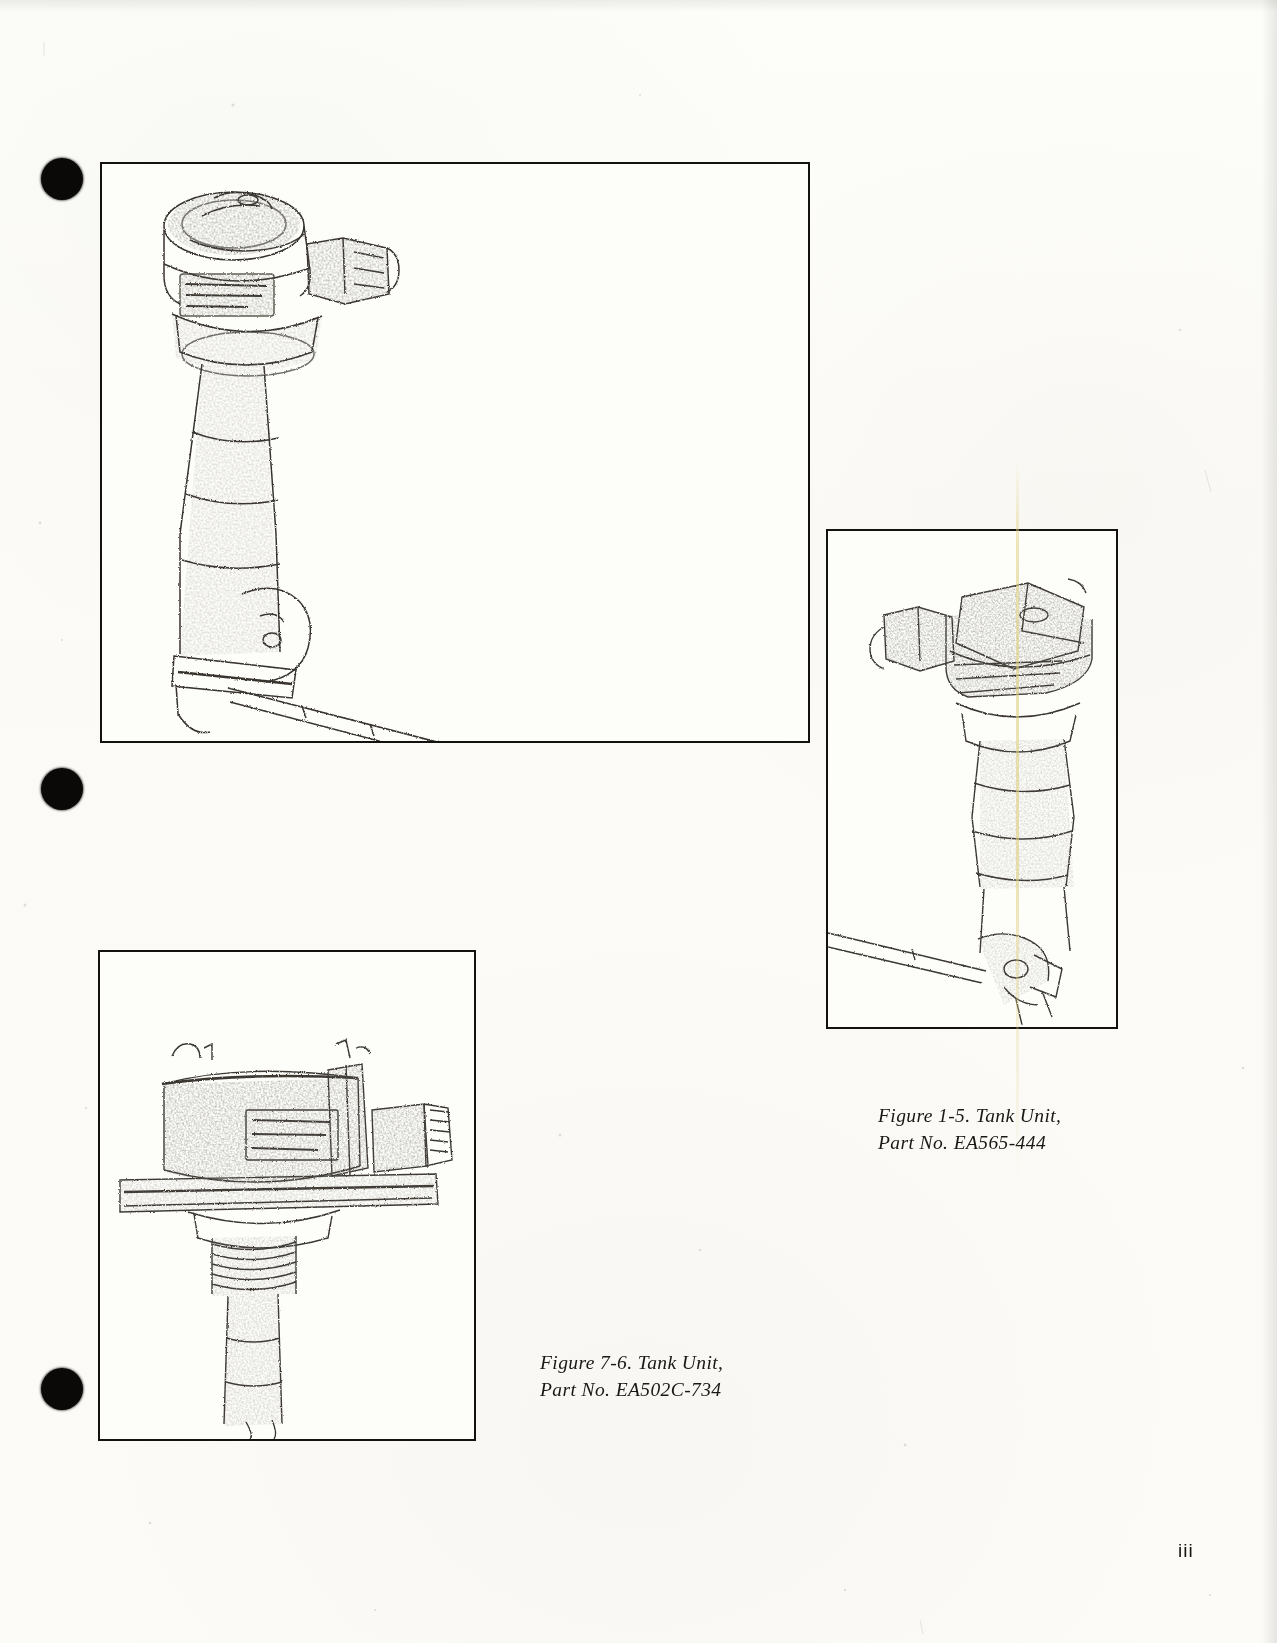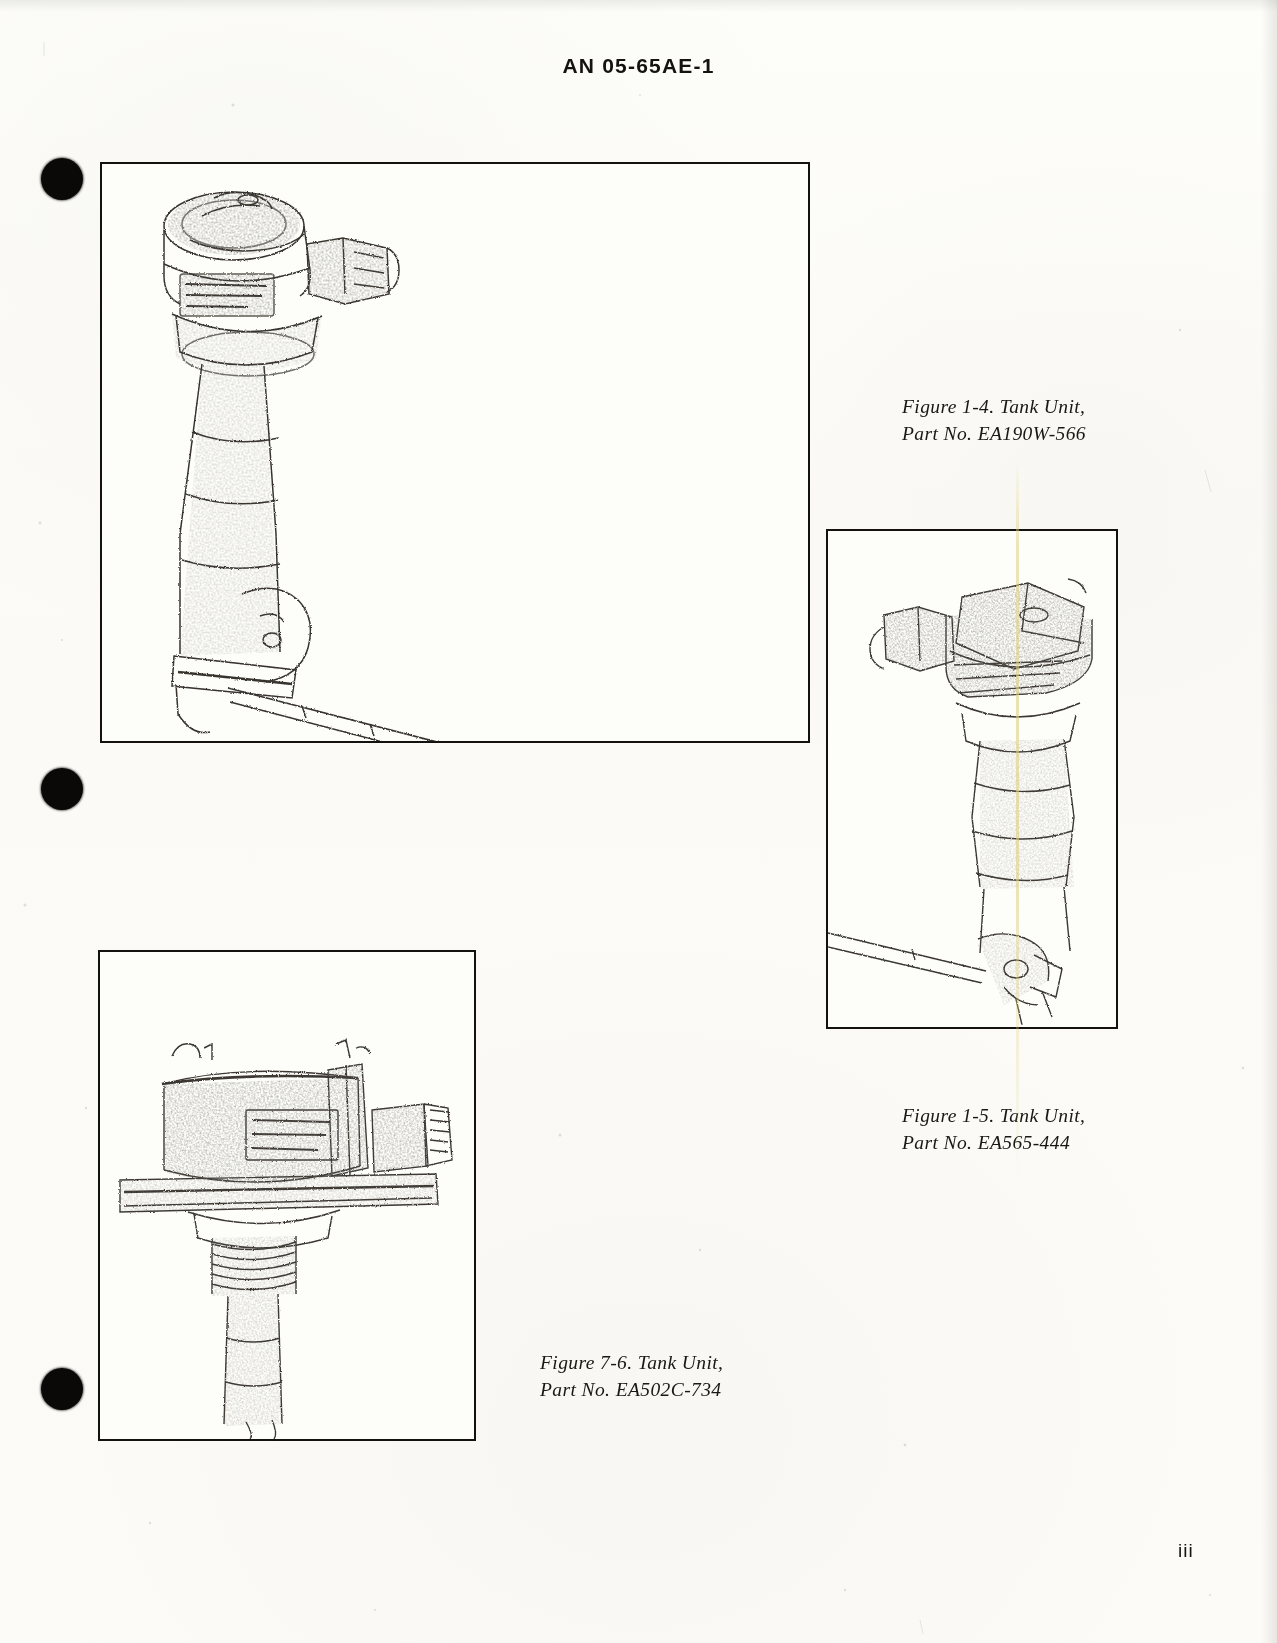--- a/index.html
+++ b/index.html
@@ -113,21 +113,21 @@
     position: absolute;
     font-family: "Liberation Serif", serif;
     font-style: italic;
     font-size: 19.5px;
     line-height: 1.38;
     color: #1a1814;
     letter-spacing: 0.4px;
     white-space: nowrap;
   }
   #caption-fig-4 { left: 902px; top: 394px; }
-  #caption-fig-5 { left: 902px; top: 1103px; }
+  #caption-fig-5 { left: 878px; top: 1103px; }
   #caption-fig-6 { left: 540px; top: 1350px; }
 
   .caption-line-2 { display: block; }
 
   
   .page-number {
     position: absolute;
     left: 1178px;
     top: 1540px;
     font-family: Liberation Sans, sans-serif;
@@ -166,21 +166,20 @@
     <g stroke="#6a665c" stroke-width="1" opacity="0.3" fill="none">
       <path d="M1205 470 l6 22"></path>
       <path d="M44 42 l0 14"></path>
       <path d="M920 1620 l3 14"></path>
     </g>
   </svg>
 
   <div class="edge-band-top"></div>
   <div class="edge-band-right"></div>
 
-  <div class="page-header">AN  05-65AE-1</div>
 
   <div class="punch-hole" id="hole-1"></div>
   <div class="punch-hole" id="hole-2"></div>
   <div class="punch-hole" id="hole-3"></div>
 
   <div class="figure-panel" id="panel-fig-4">
     <div class="panel-photo">
       <svg viewBox="0 0 706 577" preserveAspectRatio="none">
         <defs>
           <filter id="rough4" x="-20%" y="-20%" width="140%" height="140%">
@@ -398,24 +397,20 @@
         </g>
         <g filter="url(#grain6)" opacity="0.36">
           <path d="M20 228 l316 -6 l2 30 l-318 8 z" fill="#3b372f"></path>
           <path d="M112 286 l84 -2 l0 58 l-84 2 z" fill="#413c35"></path>
           <path d="M128 344 l50 -2 l4 130 l-58 2 z" fill="#45403a"></path>
         </g>
       </svg>
     </div>
   </div>
 
-  <div class="figure-caption" id="caption-fig-4">
-    <span>Figure 1-4.  Tank Unit,</span>
-    <span class="caption-line-2">Part No. EA190W-566</span>
-  </div>
 
   <div class="figure-caption" id="caption-fig-5">
     <span>Figure 1-5.  Tank Unit,</span>
     <span class="caption-line-2">Part No. EA565-444</span>
   </div>
 
   <div class="figure-caption" id="caption-fig-6">
     <span>Figure 7-6.  Tank Unit,</span>
     <span class="caption-line-2">Part No. EA502C-734</span>
   </div>

